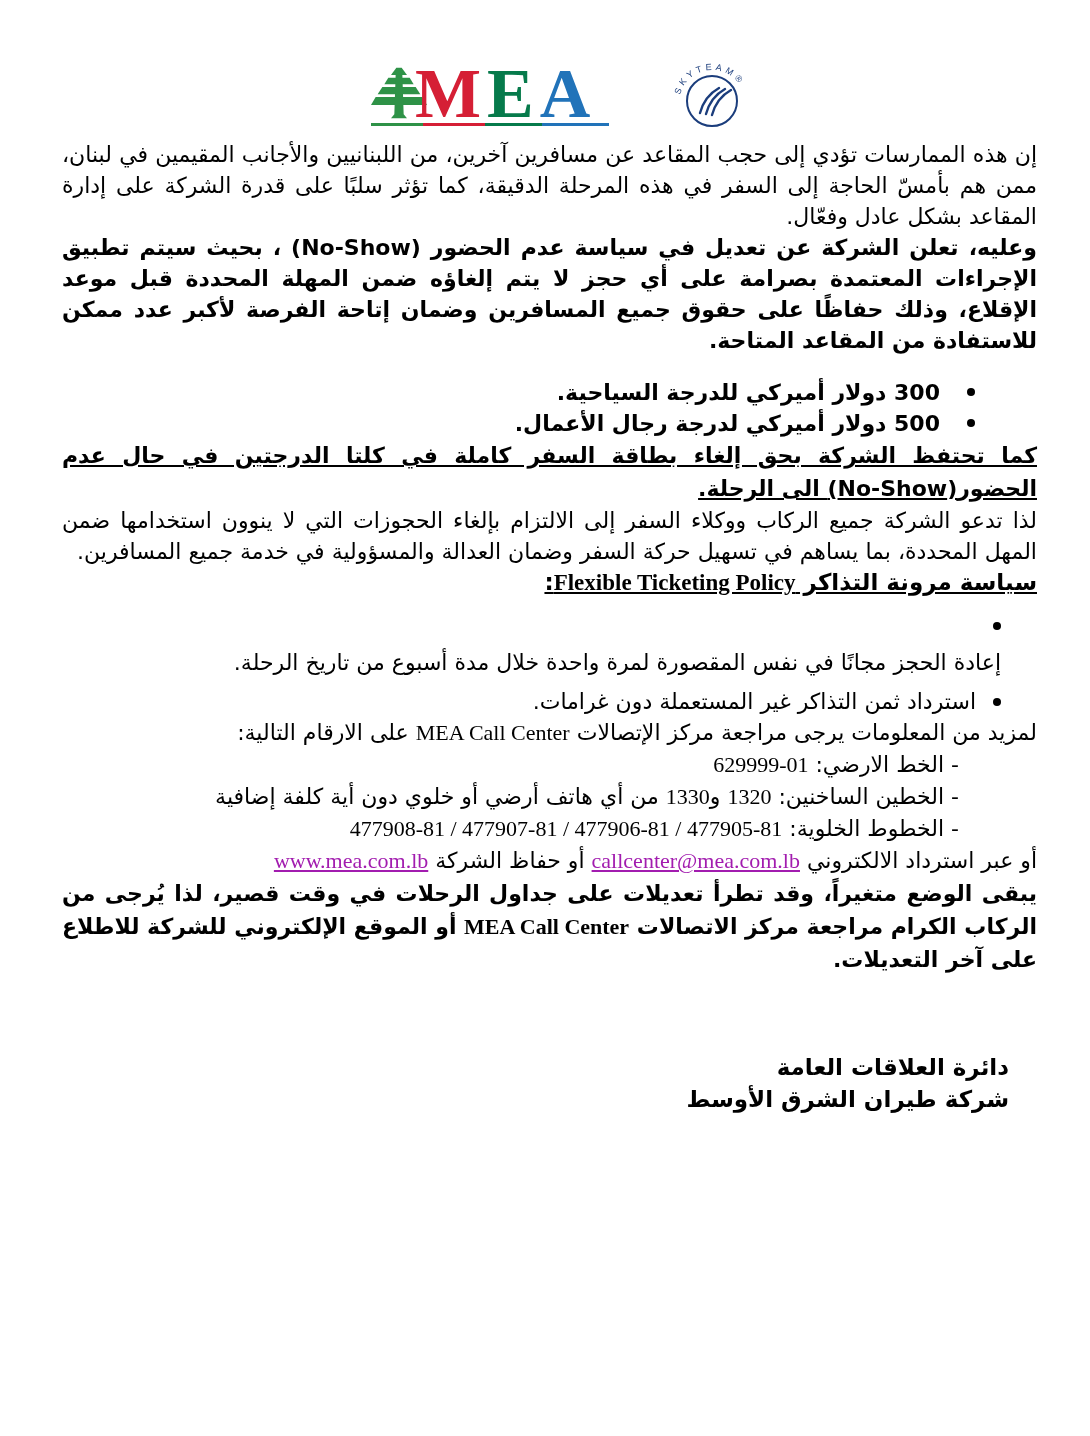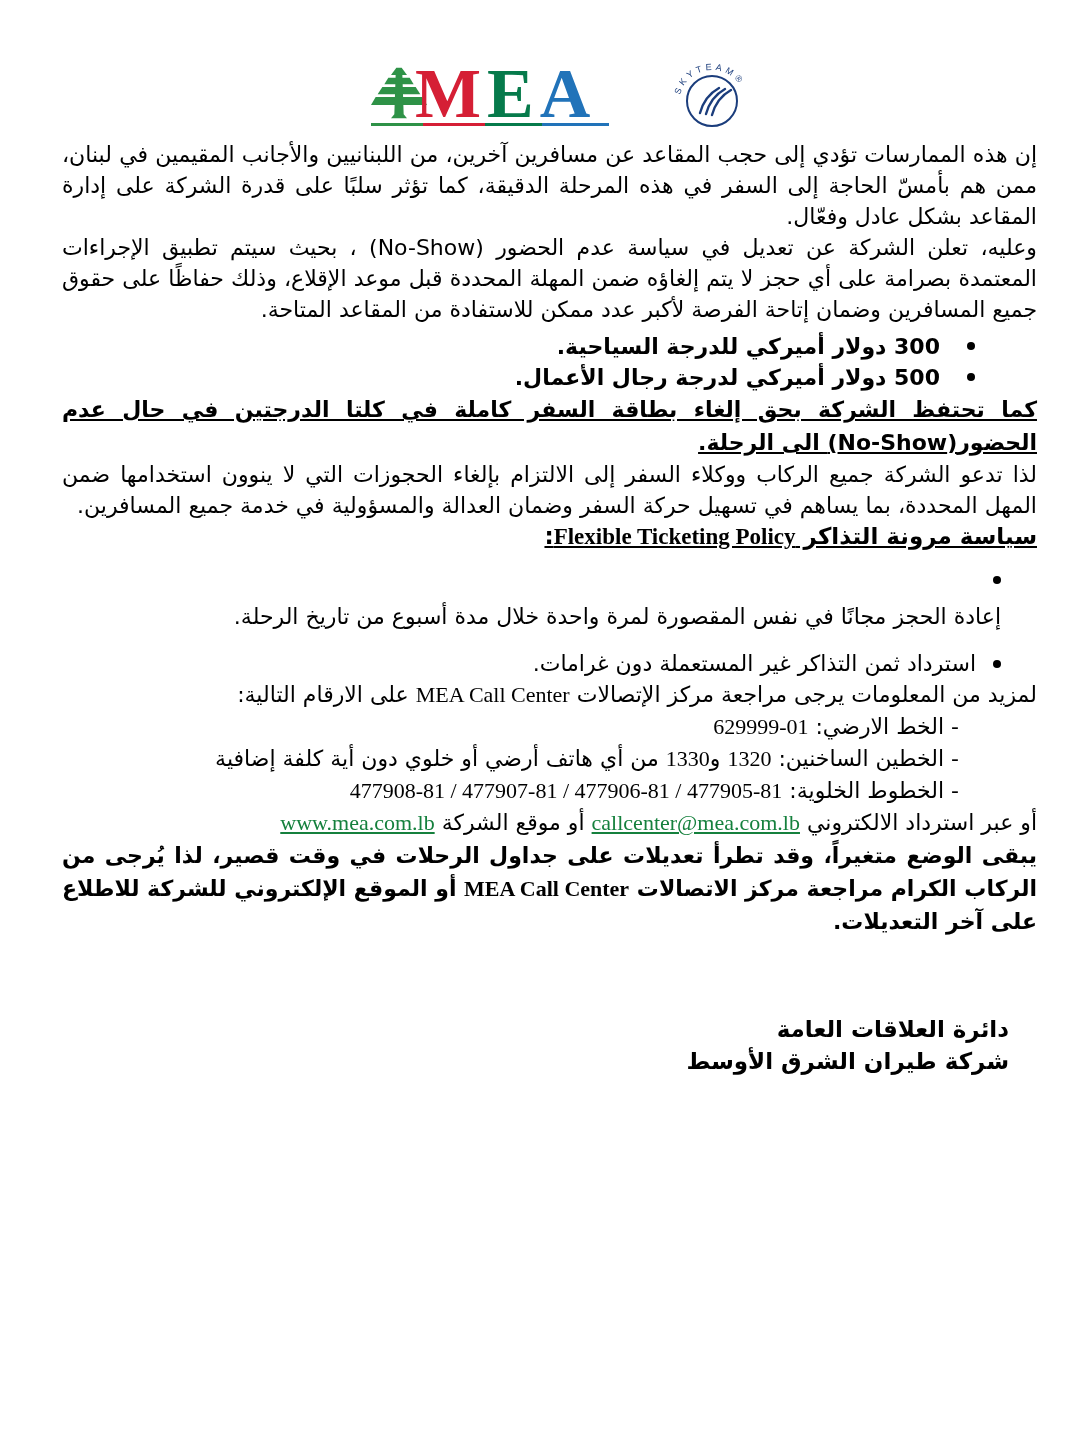--- a/index.html
+++ b/index.html
@@ -18,39 +18,39 @@
     font-size:70px;line-height:1;letter-spacing:6px;white-space:nowrap;
   }
   .logo-baseline{position:absolute;left:4px;bottom:13px;width:238px;height:3px;
     background:linear-gradient(to right,#2e9247 0%,#2e9247 22%,#d51f35 22%,#d51f35 48%,#067a4b 48%,#067a4b 72%,#2173b9 72%,#2173b9 100%);}
   .skyteam{position:absolute;right:0;top:0;width:78px;height:80px;}
   
   .content{direction:rtl;padding:0 53px 0 62px;font-size:22px;line-height:31px;text-align:right;}
   .content p{margin:0;}
   .just{text-align:justify;text-align-last:right;}
   .p1{margin-top:12px;}
-  .p2{margin-top:21px;}
+  .p2{margin-top:21px;font-weight:bold;}
   .p3{margin-top:26px;}
   .b{font-weight:bold;}
   .latin{font-family:"Liberation Serif",serif;}
   .fee-bullet{display:flex;align-items:flex-start;gap:27px;padding-right:62px;font-weight:bold;}
-  .fee-1{margin-top:6px;}
+  .fee-1{margin-top:21px;}
   .fee-2{}
   .dot{flex:0 0 auto;width:8px;height:8px;border-radius:50%;background:#000;margin-top:11px;}
   .cancel{margin-top:11px;font-weight:bold;text-decoration:underline;line-height:33px;text-align:justify;text-align-last:right;}
   .p4{margin-top:21px;}
   .flex-heading{margin:20px 0 0 0;font-size:23px;font-weight:bold;text-decoration:underline;line-height:31px;}
   .flex-bullet{display:flex;align-items:flex-start;gap:17px;padding-right:36px;}
   .fx-1{margin-top:12px;flex-direction:column;}
-  .fx-2{margin-top:16px;}
+  .fx-2{margin-top:8px;}
   .flex-bullet .dot{margin-top:12px;}
   .contact-intro{margin-top:26px;padding-left:0;margin-left:0;margin-right:8px;line-height:32px;}
   .contact-line{margin-right:78px !important;line-height:32px;}
   .email-line{margin-top:14px;margin-right:5px;line-height:32px;}
-  .link{color:#15803d;text-decoration:underline;cursor:pointer;}
+  .link{color:#a21caf;text-decoration:underline;cursor:pointer;}
   .changes{margin-top:34px;font-weight:bold;line-height:33px;text-align:justify;text-align-last:right;}
   .signature{margin-top:75px;margin-right:28px;font-weight:bold;font-size:23px;line-height:32px;text-align:right;}
 </style>
 </head>
 <body>
 
 <div class="page">
 
   <header class="logo-row">
     <div class="logo-inner">
@@ -111,21 +111,21 @@
     <div class="flex-bullet fx-2">
       <span class="dot"></span>
       <span>استرداد ثمن التذاكر غير المستعملة دون غرامات.</span>
     </div>
 
     <p class="contact-intro"><span>لمزيد من المعلومات يرجى مراجعة مركز الإتصالات </span><span class="latin">MEA Call Center</span><span> على الارقام التالية:</span></p>
     <p class="contact-line"><span>- الخط الارضي: </span><span class="latin">01-629999</span></p>
     <p class="contact-line"><span>- الخطين الساخنين: </span><span class="latin">1320</span><span> و</span><span class="latin">1330</span><span> من أي هاتف أرضي أو خلوي دون أية كلفة إضافية</span></p>
     <p class="contact-line"><span>- الخطوط الخلوية:  </span><span class="latin">81-477905 / 81-477906 / 81-477907 / 81-477908</span></p>
 
-    <p class="email-line"><span>أو عبر استرداد الالكتروني </span><span class="latin link">callcenter@mea.com.lb</span><span> أو موقع الشركة </span><span class="latin link">www.mea.com.lb</span></p>
+    <p class="email-line"><span>أو عبر استرداد الالكتروني </span><span class="latin link">callcenter@mea.com.lb</span><span> أو حفاظ الشركة </span><span class="latin link">www.mea.com.lb</span></p>
 
     <p class="changes"><span>يبقى الوضع متغيراً، وقد تطرأ تعديلات على جداول الرحلات في وقت قصير، لذا يُرجى من الركاب الكرام مراجعة مركز الاتصالات </span><span class="latin">MEA Call Center</span><span> أو الموقع الإلكتروني للشركة للاطلاع على آخر التعديلات.</span></p>
 
     <div class="signature">
       <p>دائرة العلاقات العامة</p>
       <p>شركة طيران الشرق الأوسط</p>
     </div>
 
   </main>
 </div>

